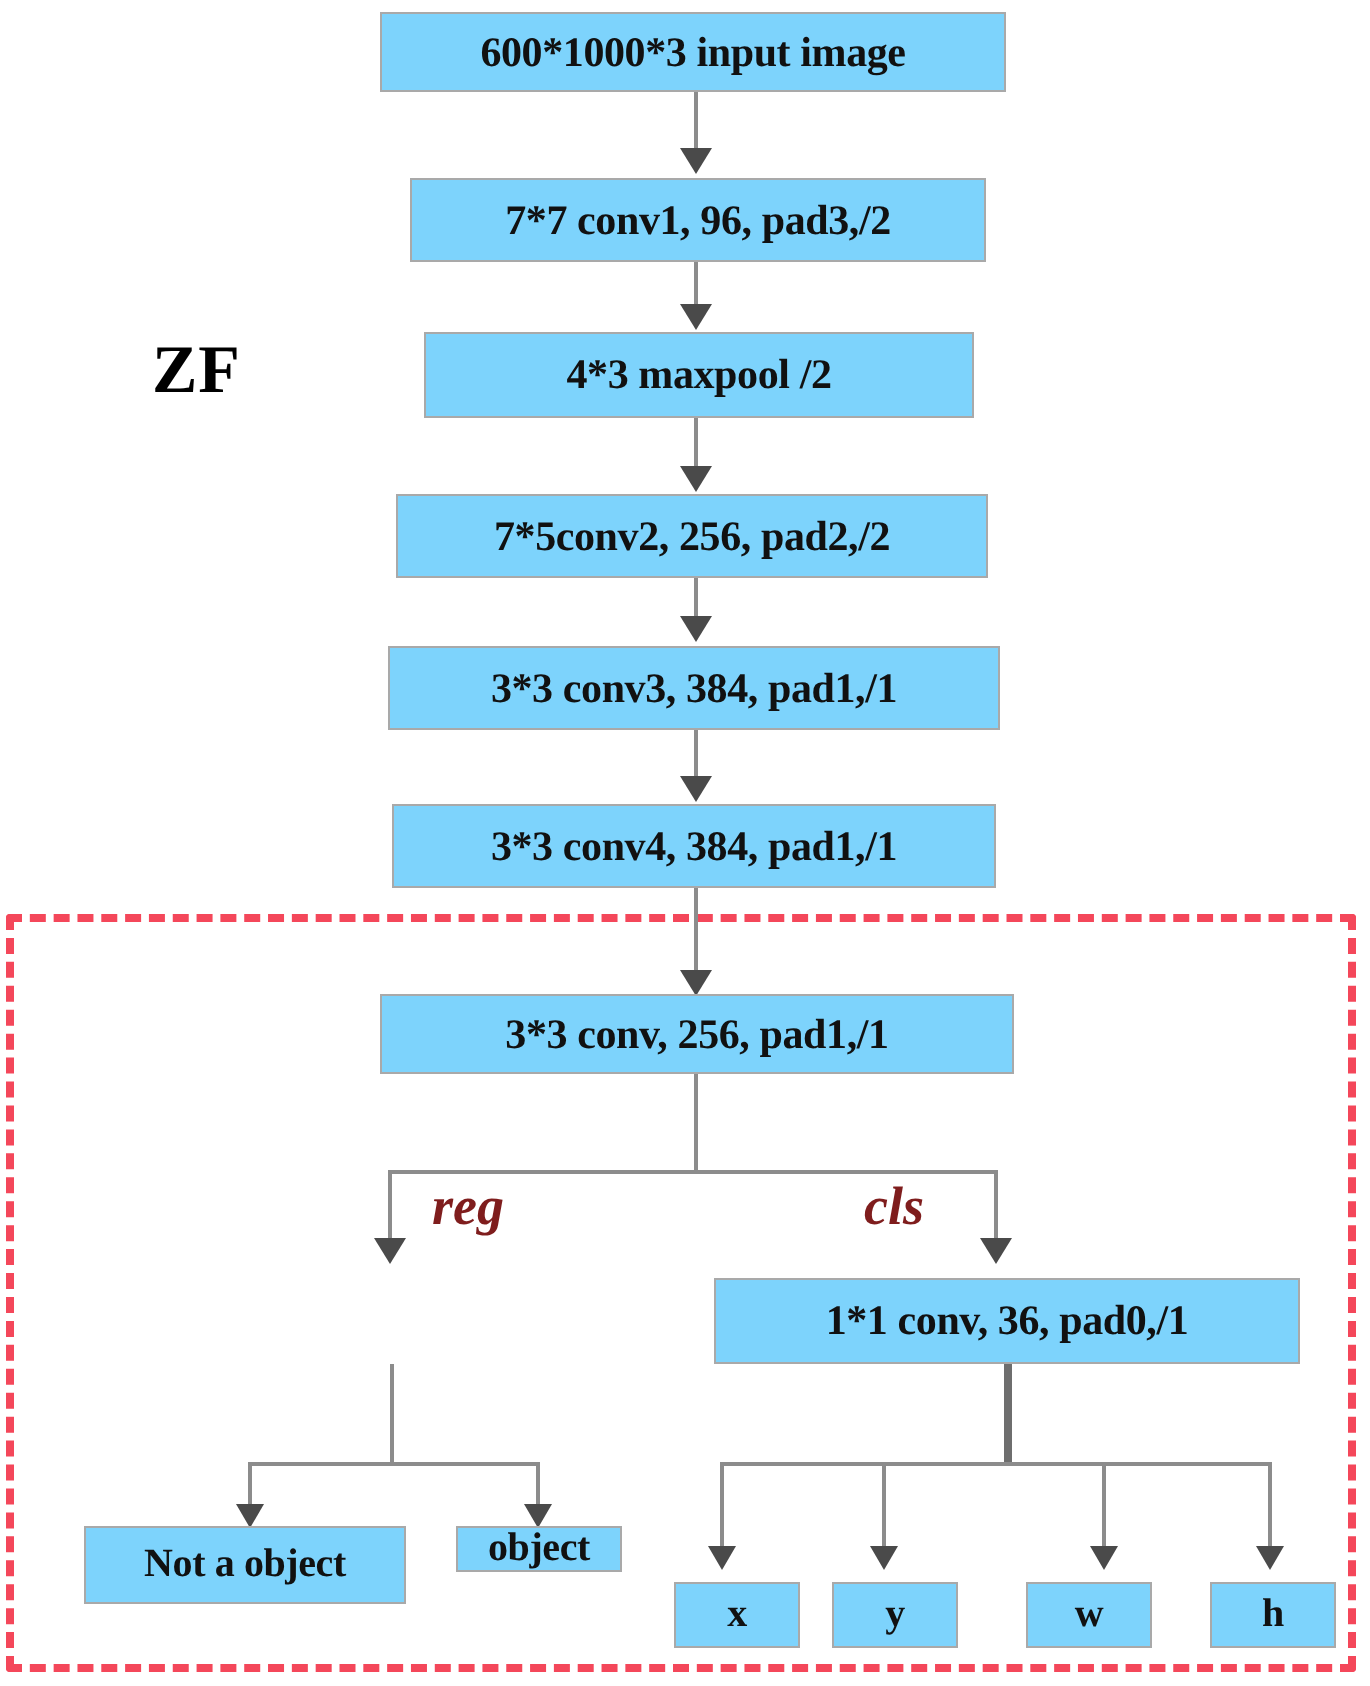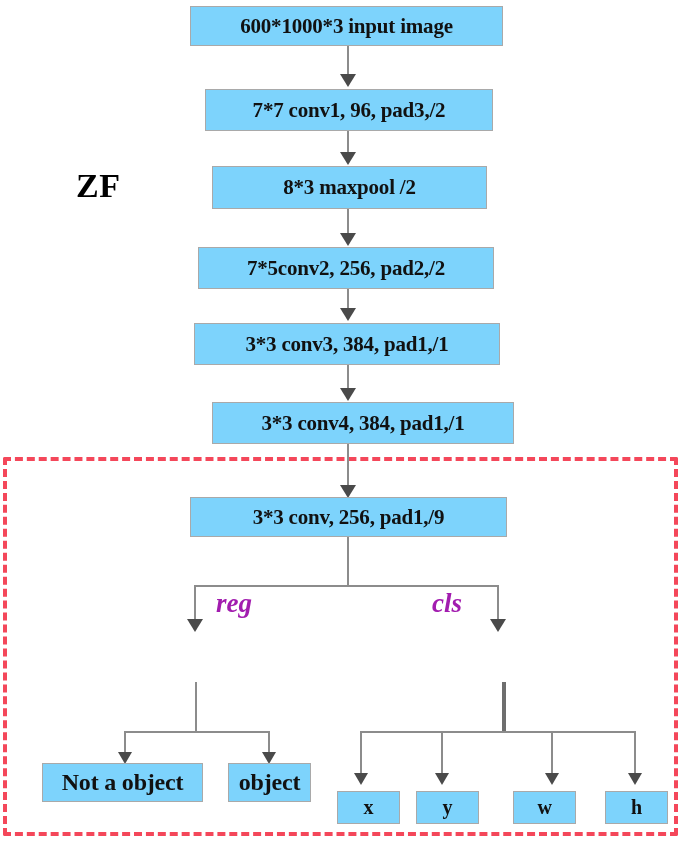--- a/index.html
+++ b/index.html
@@ -12,38 +12,38 @@
     background:#7dd3fc;
     box-sizing:border-box;
     display:flex;align-items:center;justify-content:center;
     font-family:"Liberation Serif",serif;
     font-weight:bold;
     color:#111;
     white-space:nowrap;
     letter-spacing:-0.2px;
   }
   .node.big{font-size:21px;}
-  .node.leaf{font-size:24px;}
+  .node.leaf{font-size:20px;}
   .node.tiny{font-size:20px;}
 
   .stage-label{
     position:absolute;
     font-family:"Liberation Serif",serif;
     font-weight:bold;
     font-size:34px;
     color:#000;
     letter-spacing:0.5px;
   }
   .branch-label{
     position:absolute;
     font-family:"Liberation Serif",serif;
     font-weight:bold;
     font-style:italic;
     font-size:27px;
-    color:#a21caf;
+    color:#7f1d1d;
   }
 
   .vline{position:absolute;background:#8c8c8c;width:2px;}
   .vline.thick{width:4px;background:#6e6e6e;}
   .hline{position:absolute;background:#8c8c8c;height:2px;}
 
   .arrowhead{
     position:absolute;
     width:0;height:0;
     border-left:8px solid transparent;
@@ -76,65 +76,66 @@
   <div class="node big" style="left:190px;top:6px;width:313px;height:40px;">600*1000*3 input image</div>
 
   <div class="vline" style="left:347px;top:46px;height:30px;"></div>
   <div class="arrowhead" style="left:340px;top:74px;"></div>
 
   <div class="node big" style="left:205px;top:89px;width:288px;height:42px;">7*7 conv1, 96, pad3,/2</div>
 
   <div class="vline" style="left:347px;top:131px;height:23px;"></div>
   <div class="arrowhead" style="left:340px;top:152px;"></div>
 
-  <div class="node big" style="left:212px;top:166px;width:275px;height:43px;">8*3 maxpool /2</div>
+  <div class="node big" style="left:212px;top:166px;width:275px;height:43px;">4*3 maxpool /2</div>
 
   <div class="vline" style="left:347px;top:209px;height:26px;"></div>
   <div class="arrowhead" style="left:340px;top:233px;"></div>
 
   <div class="node big" style="left:198px;top:247px;width:296px;height:42px;">7*5conv2, 256, pad2,/2</div>
 
   <div class="vline" style="left:347px;top:289px;height:21px;"></div>
   <div class="arrowhead" style="left:340px;top:308px;"></div>
 
   <div class="node big" style="left:194px;top:323px;width:306px;height:42px;">3*3 conv3, 384, pad1,/1</div>
 
   <div class="vline" style="left:347px;top:365px;height:25px;"></div>
   <div class="arrowhead" style="left:340px;top:388px;"></div>
 
-  <div class="node big" style="left:196px;top:402px;width:302px;height:42px;margin-left:16px;">3*3 conv4, 384, pad1,/1</div>
+  <div class="node big" style="left:196px;top:402px;width:302px;height:42px;">3*3 conv4, 384, pad1,/1</div>
 
   <div class="vline" style="left:347px;top:444px;height:44px;"></div>
   <div class="arrowhead" style="left:340px;top:485px;"></div>
 
-  <div class="node big" style="left:190px;top:497px;width:317px;height:40px;">3*3 conv, 256, pad1,/9</div>
+  <div class="node big" style="left:190px;top:497px;width:317px;height:40px;">3*3 conv, 256, pad1,/1</div>
 
   <div class="vline" style="left:347px;top:537px;height:49px;"></div>
 
   <div class="hline" style="left:194px;top:585px;width:305px;"></div>
 
   <div class="vline" style="left:194px;top:585px;height:37px;"></div>
   <div class="arrowhead" style="left:187px;top:619px;"></div>
 
   <div class="vline" style="left:497px;top:585px;height:37px;"></div>
   <div class="arrowhead" style="left:490px;top:619px;"></div>
 
   <div class="branch-label" style="left:216px;top:588px;">reg</div>
   <div class="branch-label" style="left:432px;top:588px;">cls</div>
 
+  <div class="node big" style="left:357px;top:639px;width:293px;height:43px;">1*1 conv, 36, pad0,/1</div>
 
   <div class="vline" style="left:195px;top:682px;height:50px;"></div>
   <div class="hline" style="left:124px;top:731px;width:146px;"></div>
   <div class="vline" style="left:124px;top:731px;height:24px;"></div>
   <div class="arrowhead sm" style="left:118px;top:752px;"></div>
   <div class="vline" style="left:268px;top:731px;height:24px;"></div>
   <div class="arrowhead sm" style="left:262px;top:752px;"></div>
 
   <div class="node leaf" style="left:42px;top:763px;width:161px;height:39px;">Not a object</div>
-  <div class="node leaf" style="left:228px;top:763px;width:83px;height:39px;">object</div>
+  <div class="node leaf" style="left:228px;top:763px;width:83px;height:23px;">object</div>
 
   <div class="vline thick" style="left:502px;top:682px;height:50px;"></div>
   <div class="hline" style="left:360px;top:731px;width:276px;"></div>
 
   <div class="vline" style="left:360px;top:731px;height:45px;"></div>
   <div class="arrowhead sm" style="left:354px;top:773px;"></div>
 
   <div class="vline" style="left:441px;top:731px;height:45px;"></div>
   <div class="arrowhead sm" style="left:435px;top:773px;"></div>
 

